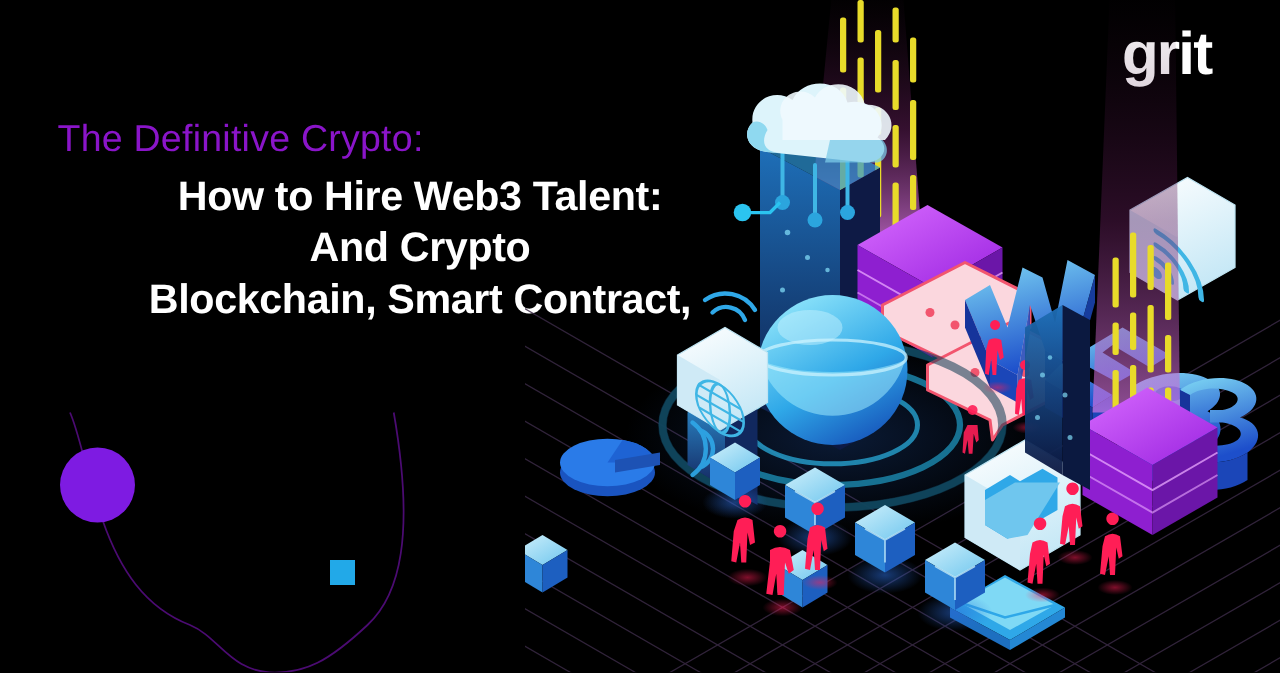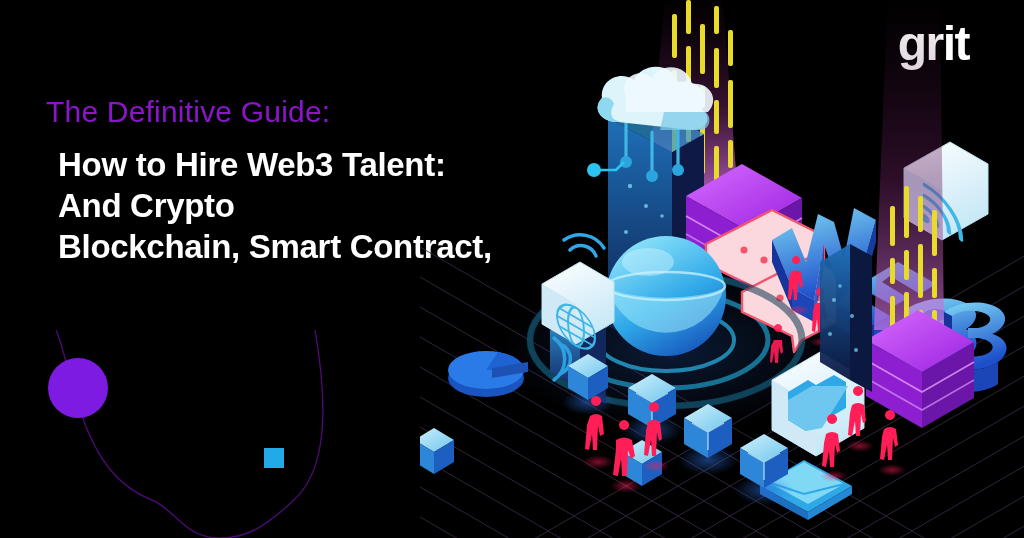--- a/index.html
+++ b/index.html
@@ -50,21 +50,22 @@
     letter-spacing: 0.2px;
     margin: 0 0 4px 0;
     white-space: nowrap;
   }
   .headline {
     color: #FFFFFF;
     font-size: 33px;
     line-height: 41px;
     font-weight: 700;
     letter-spacing: -0.3px;
-    margin: 12px;
+    margin: 0;
+    text-align: center;
   }
   .headline .hl-line { display: block; white-space: nowrap; }
 
   
   .logo {
     position: absolute;
     right: 55px;
     top: 18px;
     color: #FFFFFF;
     font-size: 48px;
@@ -97,21 +98,21 @@
                C 174 358, 186 378, 214 372 C 250 364, 268 344, 296 352
                C 330 362, 344 404, 352 452 C 358 492, 352 518, 348 538" fill="none" stroke="#4B0B72" stroke-width="1.4" opacity="0"></path>
     </svg>
     <div class="deco-circle"></div>
     <div class="deco-square"></div>
   </div>
 
   <div class="logo">grit</div>
 
   <div class="title-block">
-    <div class="eyebrow">The Definitive Guide:</div>
+    <div class="eyebrow">The Definitive Crypto:</div>
     <h1 class="headline">
       <span class="hl-line">How to Hire Web3 Talent:</span>
       <span class="hl-line">And Crypto</span>
       <span class="hl-line">Blockchain, Smart Contract,</span>
     </h1>
   </div>
 
   <div class="illustration">
     <svg viewBox="0 0 604 538" xmlns="http://www.w3.org/2000/svg">
       <defs>

